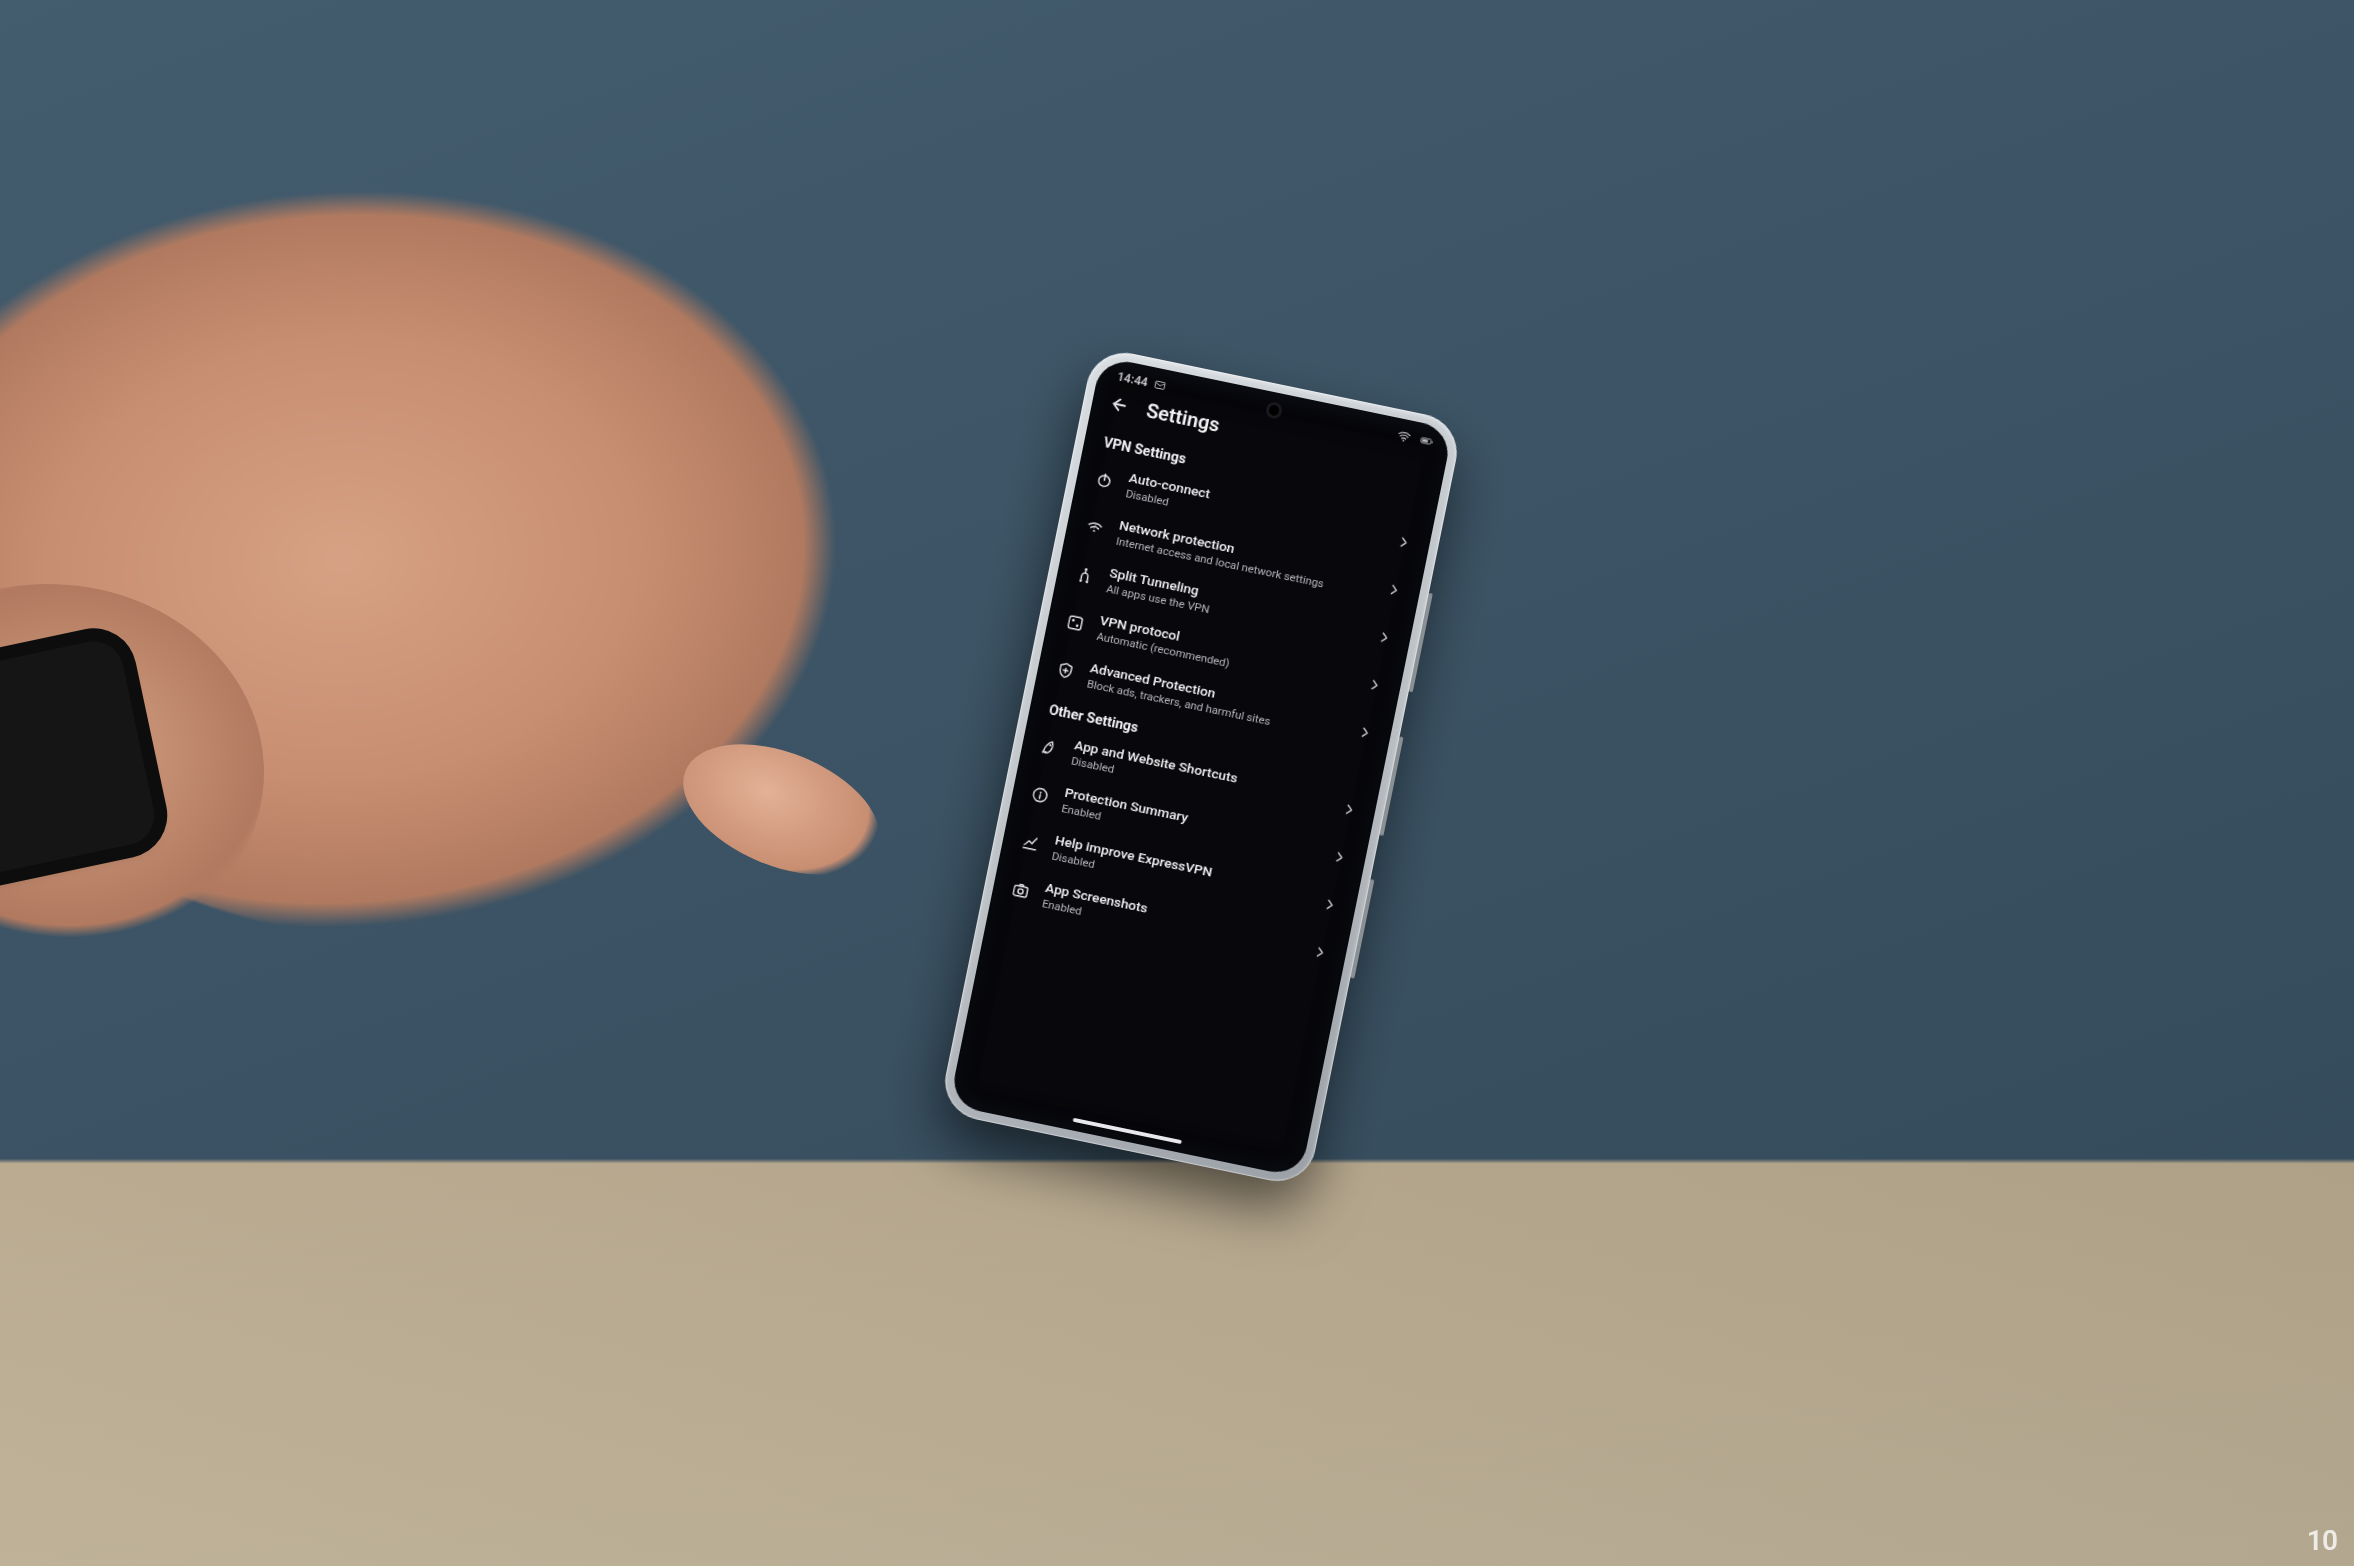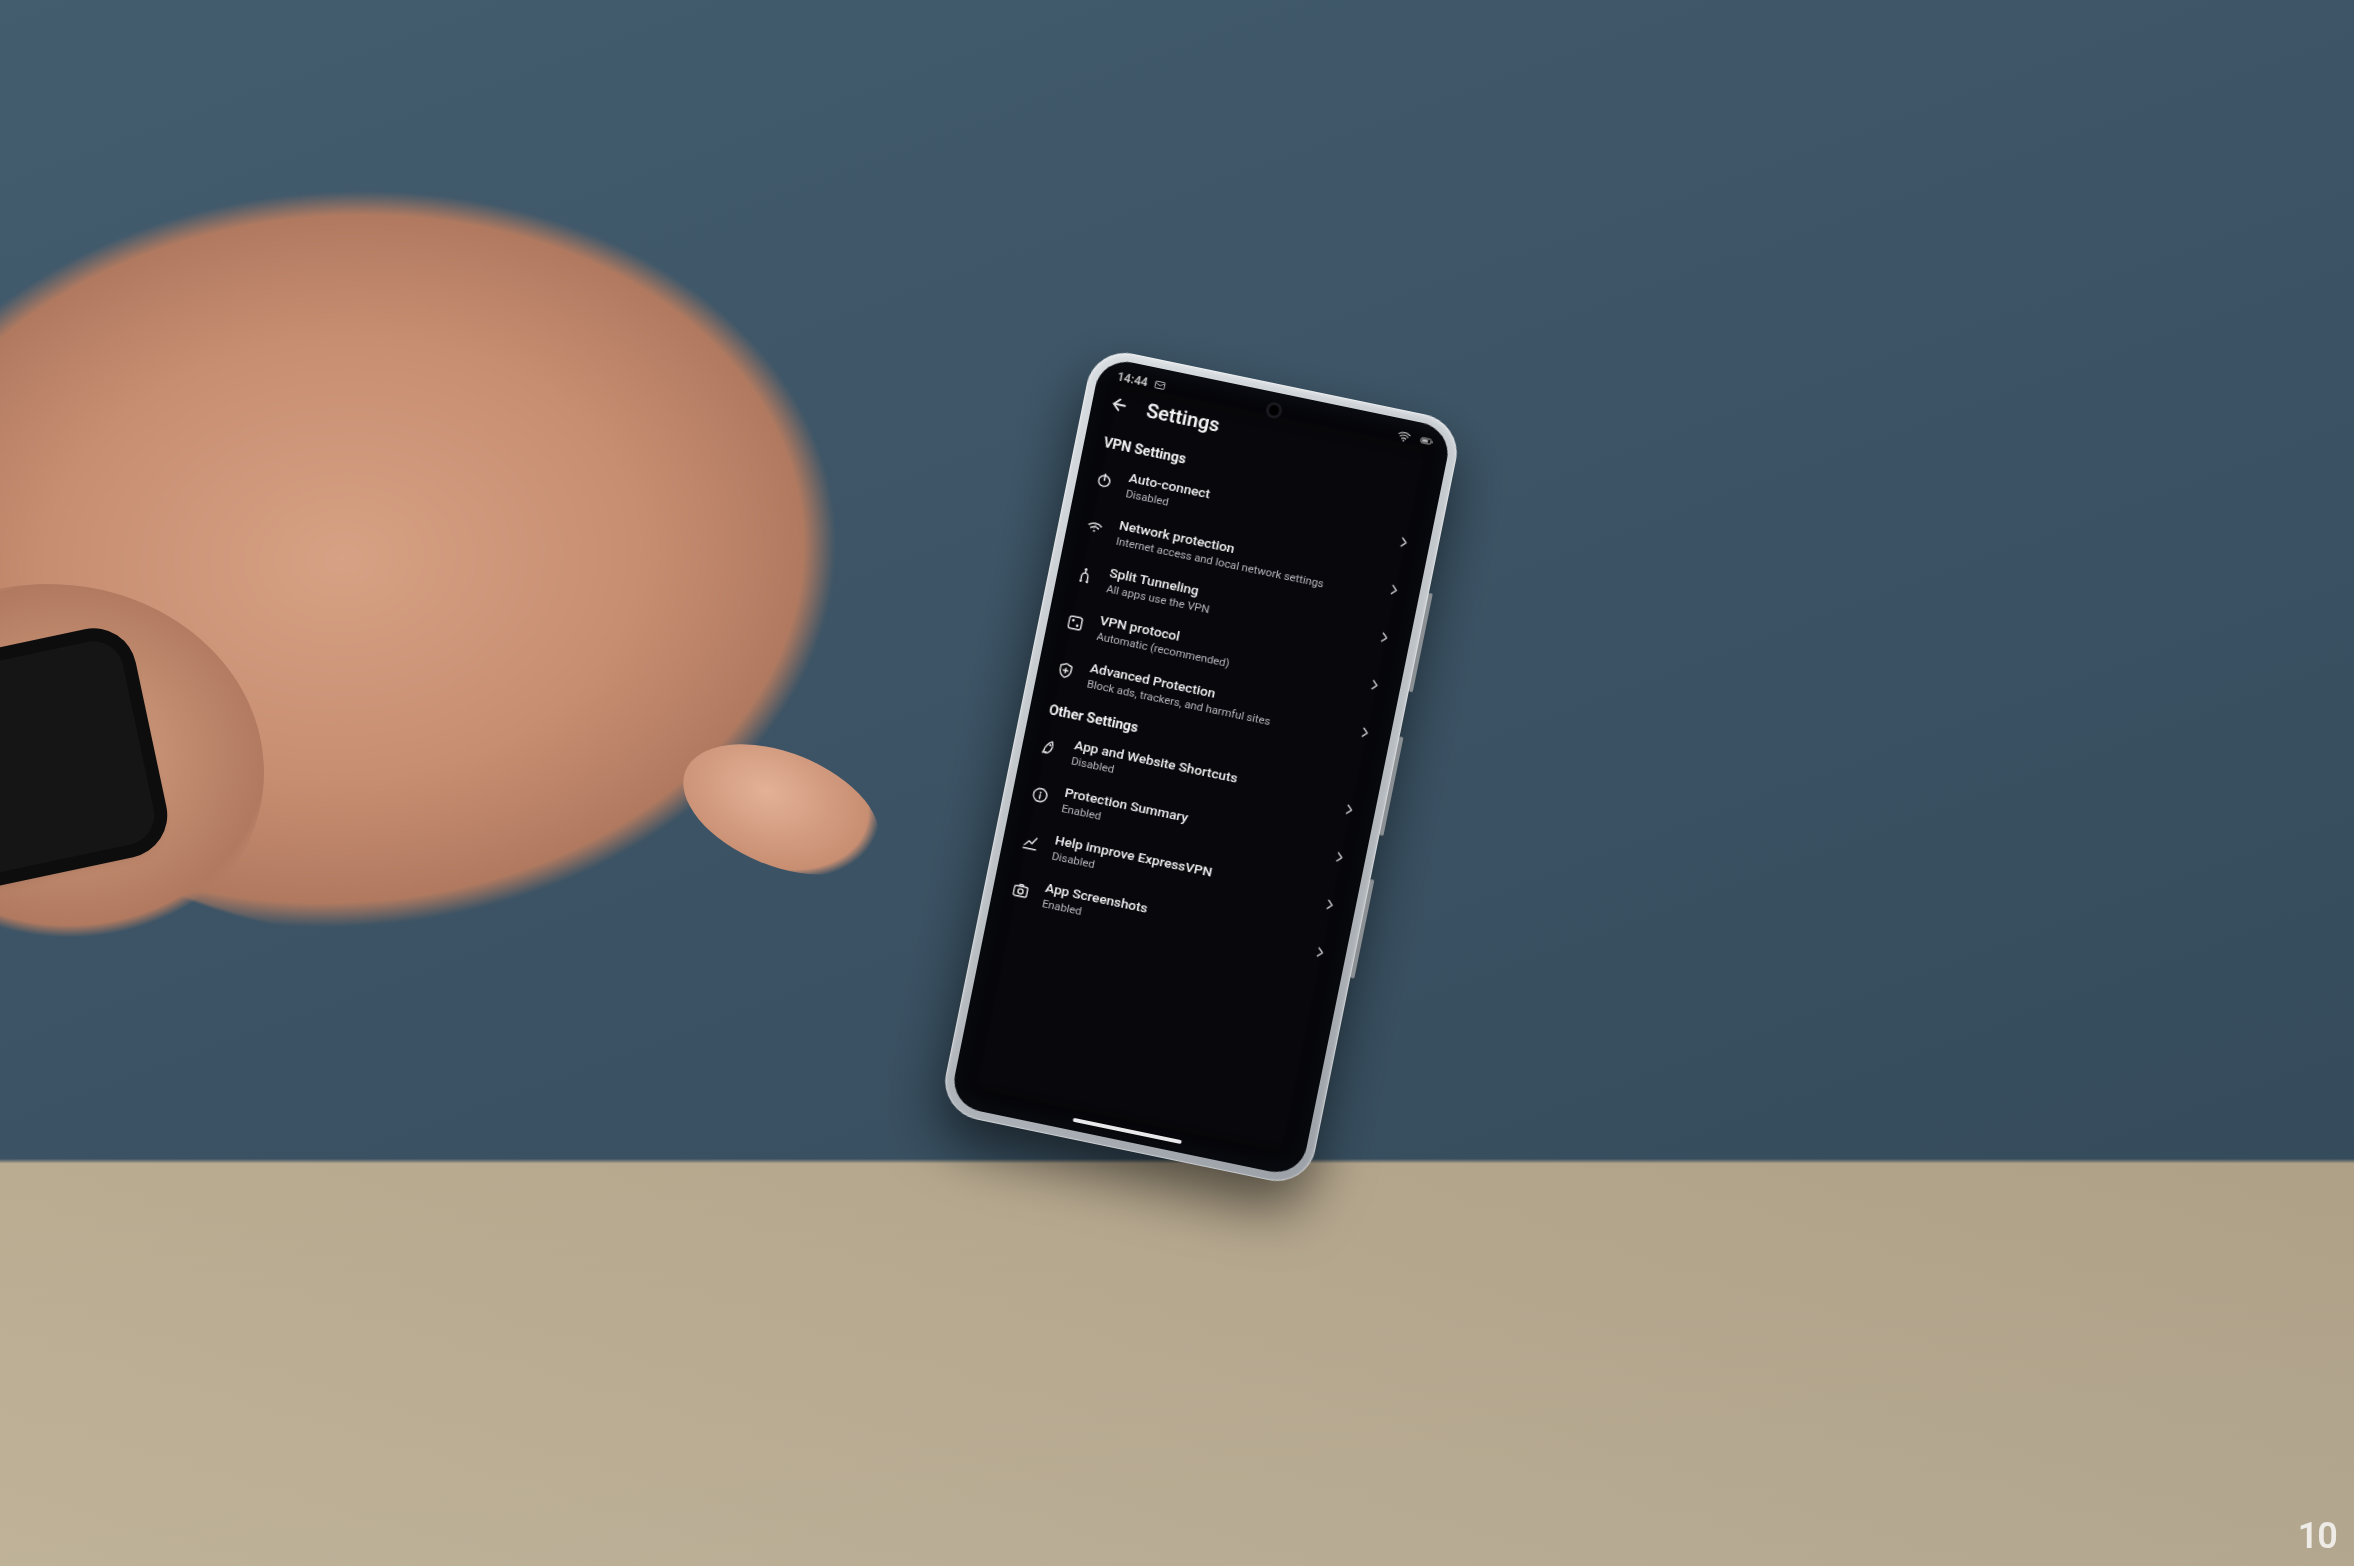--- a/index.html
+++ b/index.html
@@ -48,21 +48,21 @@
     position: absolute;
     left: 678px; top: 753px;
     width: 207px; height: 113px;
     background: radial-gradient(151px 104px at 40% 40%, #e3b196, #c88e72 70%, rgba(200,142,114,0) 78%);
     border-radius: 50%;
     transform: rotate(22deg);
   }
   .watermark {
     position: absolute;
     right: 17px; bottom: 9.4px;
-    font-size: 36px; font-weight: 600;
+    font-size: 28px; font-weight: 600;
     color: rgba(255,255,255,.78);
     letter-spacing: -0.9px;
     pointer-events: none;
   }
 
   
   .phone-wrap {
     position: absolute;
     left: 51%; top: 49%;
     transform: translate(-50%,-50%) rotate3d(1,0.25,0.12,14deg) rotate(10deg);

